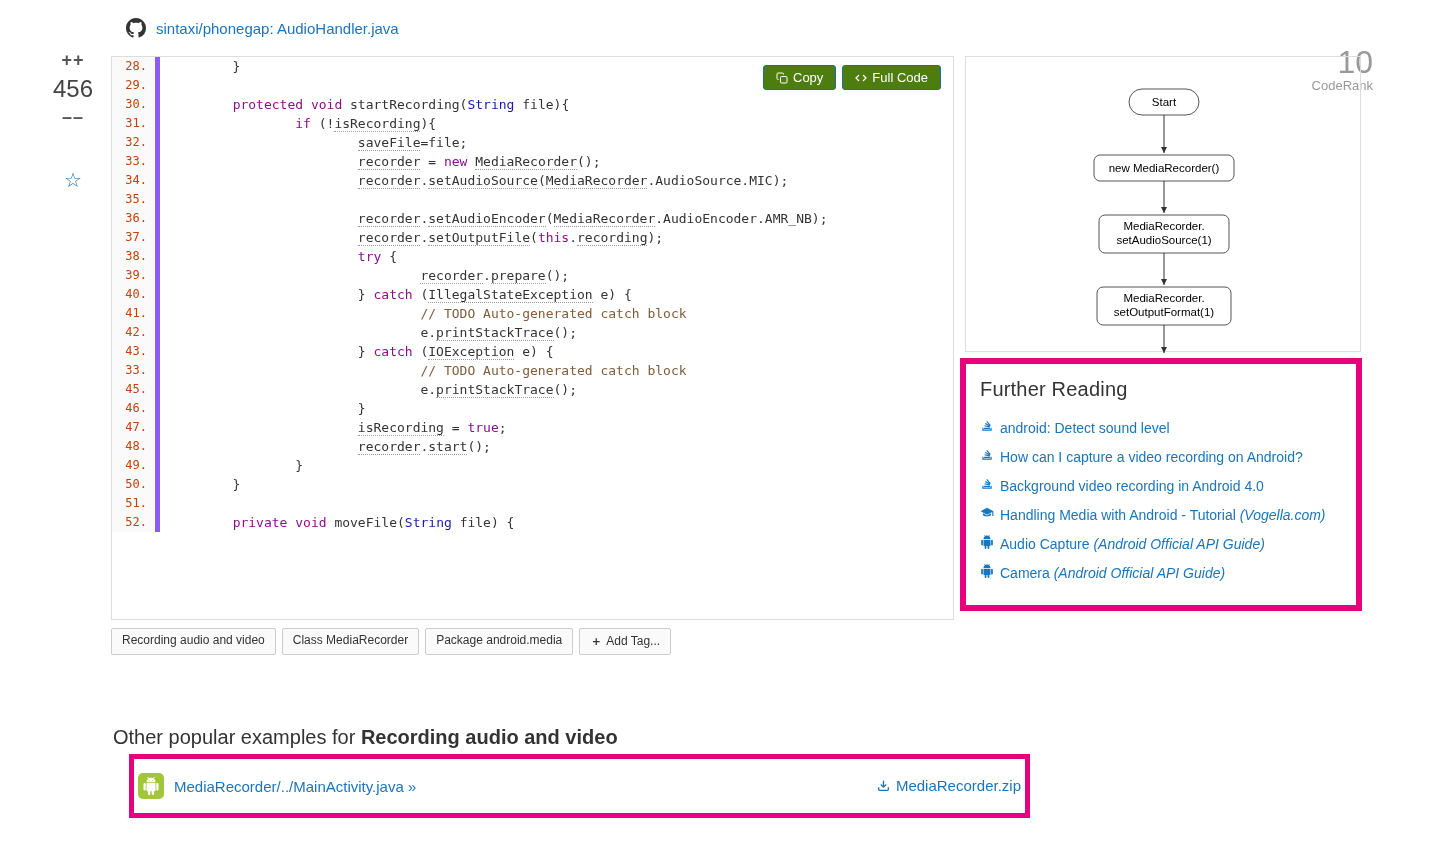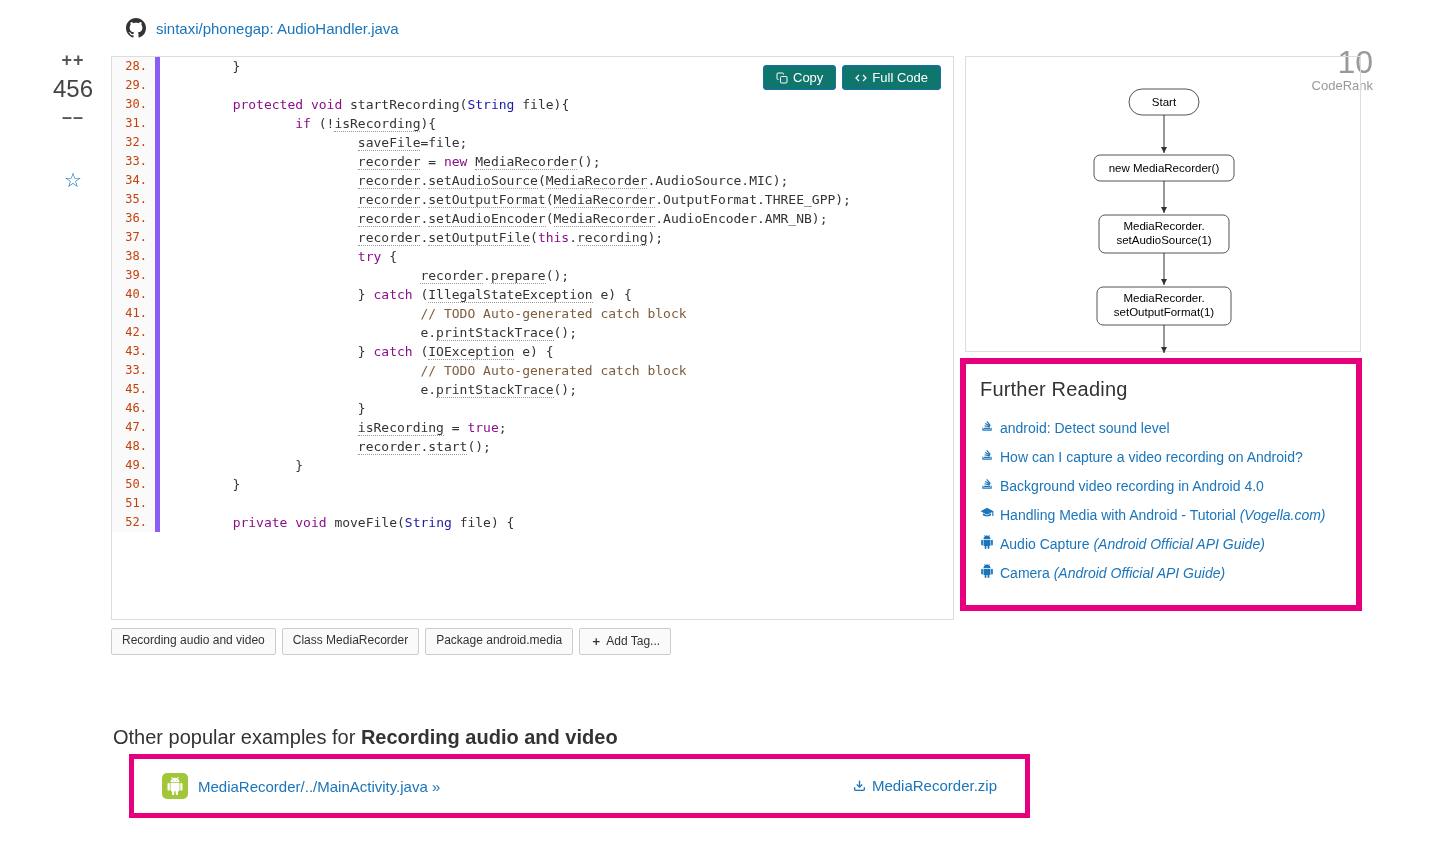--- a/index.html
+++ b/index.html
@@ -17,21 +17,21 @@
 .header-row { position: absolute; left: 126px; top: 18px; display: flex; align-items: center; }
 .gh-icon { display: inline-flex; width: 20px; height: 20px; margin-right: 10px; }
 .repo-link { color: #1b75bb; font-size: 15px; }
 
 .coderank { position: absolute; right: 63px; top: 6px; text-align: right; color: #999; }
 .coderank .num { font-size: 32px; font-weight: 300; line-height: 1; margin-top: 40px; }
 .coderank .lbl { font-size: 13px; }
 
 .code-panel { position: absolute; left: 111px; top: 56px; width: 843px; height: 564px; border: 1px solid #ddd; background: #fff; overflow: hidden; }
 .code-actions { position: absolute; top: 8px; right: 12px; display: flex; gap: 6px; }
-.btn-blue { background: #0f766e; color: #fff; border: 1px solid #1a6cab; border-radius: 3px; padding: 4px 12px; font-size: 13px; cursor: pointer; display: inline-flex; align-items: center; gap: 5px; }
+.btn-blue { background: #4d7c0f; color: #fff; border: 1px solid #1a6cab; border-radius: 3px; padding: 4px 12px; font-size: 13px; cursor: pointer; display: inline-flex; align-items: center; gap: 5px; }
 
 .code-body { position: absolute; top: 0; left: 0; right: 0; bottom: 0; overflow: auto; font-family: Menlo, Consolas, monospace; font-size: 13px; line-height: 19px; }
 .ln { display: flex; }
 .gutter { width: 48px; text-align: right; padding-right: 8px; color: #c2410c; border-right: 5px solid #8b5cf6; user-select: none; background: #fafafa; font-size: 12px; }
 .src { padding-left: 10px; white-space: pre; }
 .kw { color: #8b0f8b; } 
 .typ { color: #1a1aa6; } 
 .cmt { color: #7f5c3b; }
 .ul { border-bottom: 1px dotted #999; }
 
@@ -47,21 +47,21 @@
 .further li .meta { color: #1b75bb; font-style: italic; }
 .fr-icon { width: 14px; display: inline-block; color: #1b75bb; font-size: 13px; }
 
 .tags-row { position: absolute; left: 111px; top: 628px; display: flex; gap: 6px; }
 .tag { background: #fafafa; border: 1px solid #ccc; border-radius: 2px; padding: 4px 10px; font-size: 12px; color: #333; cursor: pointer; }
 .tag .plus { font-weight: bold; margin-right: 4px; }
 
 .section-title { position: absolute; left: 113px; top: 710px; font-size: 20px; color: #333; margin-top: 16px; }
 .section-title b { font-weight: bold; }
 
-.example-row { position: absolute; left: 129px; top: 754px; width: 901px; border: 5px solid #e6007e; background: #fff; padding: 14px 28px; display: flex; align-items: center; justify-content: space-between; }
+.example-row { position: absolute; left: 129px; top: 754px; width: 901px; border: 5px solid #e6007e; background: #fff; padding: 14px 4px; display: flex; align-items: center; justify-content: space-between; }
 .example-left { display: flex; align-items: center; gap: 10px; }
 .and-badge { width: 26px; height: 26px; border-radius: 5px; background: #a1c639; display: inline-flex; align-items: center; justify-content: center; }
 .and-badge svg { width: 18px; height: 18px; }
 .example-left a { color: #1b75bb; font-size: 15px; }
 .example-right a { color: #1b75bb; font-size: 15px; display: inline-flex; align-items: center; gap: 6px; }
 
 .spacer { height: 820px; }
 </style>
 </head>
 <body>
@@ -130,21 +130,20 @@
         <div class="ln">
           <div class="gutter">33.</div>
           <div class="src"><span>                        </span><span class="ul">recorder</span><span> = </span><span class="kw">new</span><span> </span><span class="ul">MediaRecorder</span><span>();</span></div>
         </div>
         <div class="ln">
           <div class="gutter">34.</div>
           <div class="src"><span>                        </span><span class="ul">recorder</span><span>.</span><span class="ul">setAudioSource</span><span>(</span><span class="ul">MediaRecorder</span><span>.AudioSource.MIC);</span></div>
         </div>
         <div class="ln">
           <div class="gutter">35.</div>
-          <div class="src"><span>                        </span><span class="ul">recorder</span><span>.</span><span class="ul">setOutputFormat</span><span>(</span><span class="ul">MediaRecorder</span><span>.OutputFormat.THREE_GPP);</span></div>
         </div>
         <div class="ln">
           <div class="gutter">36.</div>
           <div class="src"><span>                        </span><span class="ul">recorder</span><span>.</span><span class="ul">setAudioEncoder</span><span>(</span><span class="ul">MediaRecorder</span><span>.AudioEncoder.AMR_NB);</span></div>
         </div>
         <div class="ln">
           <div class="gutter">37.</div>
           <div class="src"><span>                        </span><span class="ul">recorder</span><span>.</span><span class="ul">setOutputFile</span><span>(</span><span class="kw">this</span><span>.</span><span class="ul">recording</span><span>);</span></div>
         </div>
         <div class="ln">

